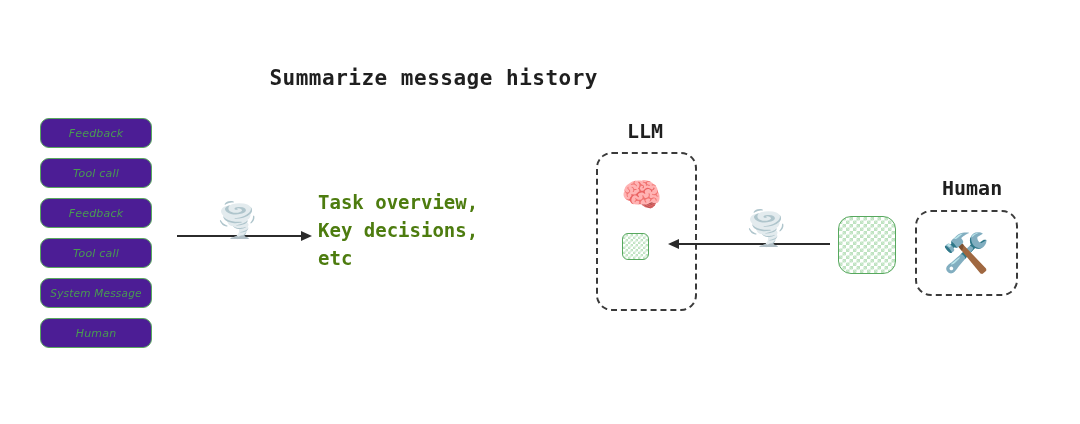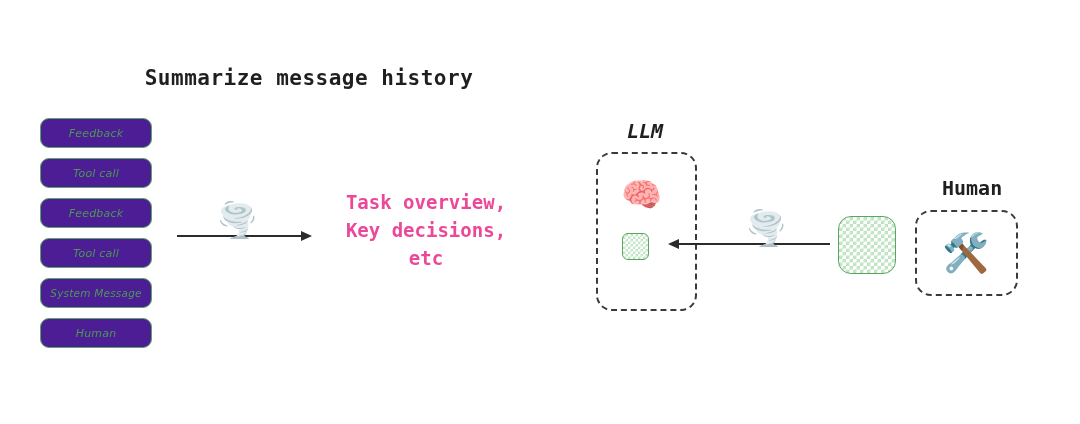--- a/index.html
+++ b/index.html
@@ -27,21 +27,21 @@
   .panel-title {
     position: absolute;
     font-family: "DejaVu Sans Mono", monospace;
     font-size: 21px;
     font-weight: 700;
     color: #1f1f1f;
     letter-spacing: 0.5px;
     white-space: nowrap;
     text-align: center;
   }
-  #title-left  { left: 12px;   top: 66px; width: 594px; }
+  #title-left  { left: 4px;   top: 66px; width: 594px; text-align: right; }
   #title-right { left: 586px; top: 66px; width: 494px; }
 
   
   .msg-stack {
     position: absolute;
     left: 40px;
     top: 118px;
     width: 112px;
   }
   .msg-box {
@@ -92,22 +92,22 @@
     line-height: 1;
     user-select: none;
   }
 
   
   #summary-text {
     position: absolute;
     left: 318px;
     top: 188px;
     width: 216px;
-    text-align: center;
-    color: #ec4899;
+    text-align: left;
+    color: #4d7c0f;
     font-family: "DejaVu Sans Mono", monospace;
     font-size: 19px;
     font-weight: 700;
     line-height: 28px;
     white-space: pre-line;
   }
 
   
   .dashed-box {
     position: absolute;
@@ -121,21 +121,21 @@
               display: flex; align-items: center; justify-content: center; }
 
   .box-label {
     position: absolute;
     font-family: "DejaVu Sans Mono", monospace;
     font-size: 20px;
     font-weight: 700;
     color: #1f1f1f;
     white-space: nowrap;
   }
-  #llm-label  { left: 627px; top: 119px; font-style: italic; }
+  #llm-label  { left: 627px; top: 119px; }
   #tool-label { left: 942px; top: 176px; }
 
   .emoji {
     position: absolute;
     line-height: 1;
     user-select: none;
   }
   #brain-icon { left: 621px; top: 178px; font-size: 33px; }
   #tool-icon  { font-size: 38px; position: static; }
 

